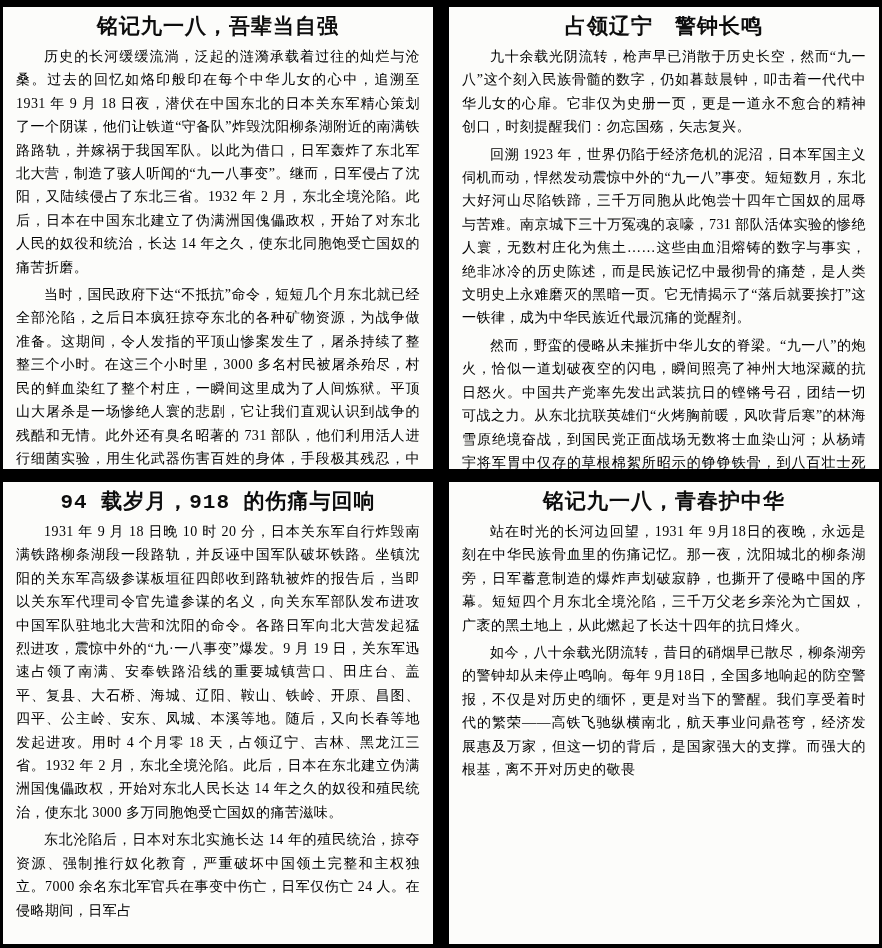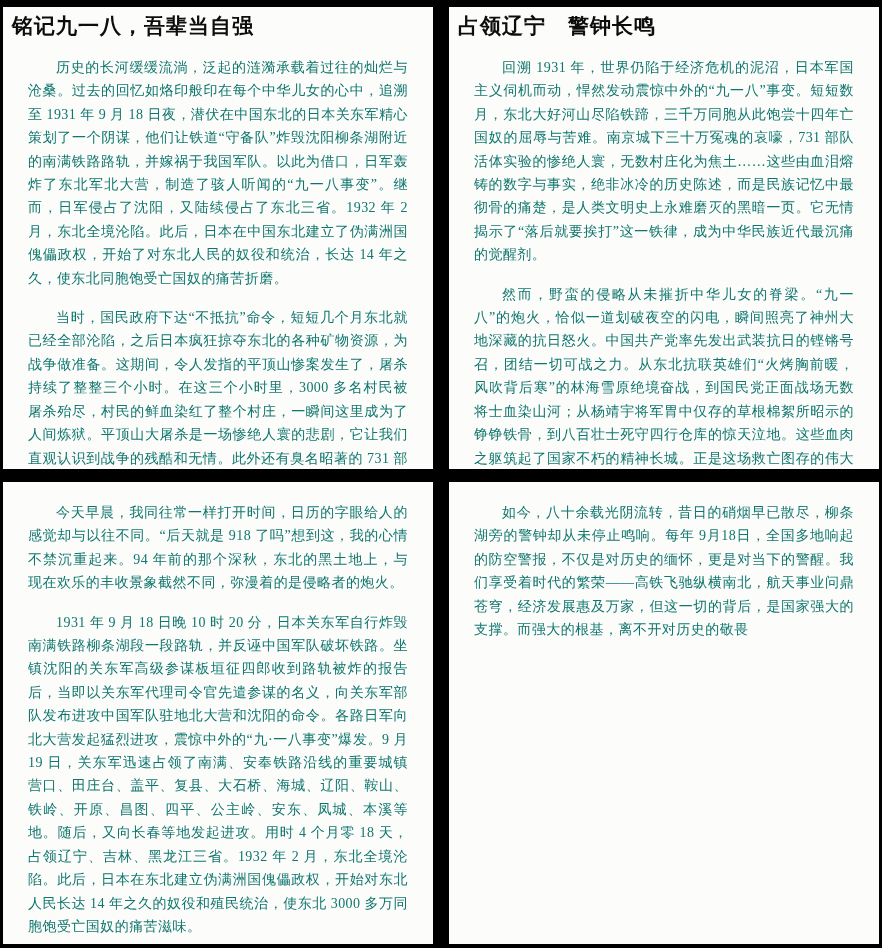--- a/index.html
+++ b/index.html
@@ -19,69 +19,72 @@
     padding: 7px 3px 4px 3px;
   }
   .panel {
     background: #fcfcfa;
     box-sizing: border-box;
     overflow: hidden;
     padding: 3px 9px 0 9px;
   }
   .essay-title {
     margin: 2px 0 5px 0;
-    text-align: left;
+    text-align: center;
     font-family: Liberation Mono, monospace;
     font-weight: bold;
     font-size: 21px;
     letter-spacing: 1px;
     color: #0d0d0d;
     white-space: nowrap;
   }
   .essay-body p {
-    margin: 16px;
+    margin: 4px;
     padding: 0;
     text-indent: 2em;
     font-family: "Liberation Serif", serif;
     font-size: 14px;
     line-height: 23.4px;
     letter-spacing: 0.45px;
-    color: #0f766e;
+    color: #000000;
     text-align: justify;
   }
 </style>
 </head>
 <body>
 
 <div class="page">
 
   <section class="panel">
     <h2 class="essay-title">铭记九一八，吾辈当自强</h2>
     <div class="essay-body">
       <p>历史的长河缓缓流淌，泛起的涟漪承载着过往的灿烂与沧桑。过去的回忆如烙印般印在每个中华儿女的心中，追溯至 1931 年 9 月 18 日夜，潜伏在中国东北的日本关东军精心策划了一个阴谋，他们让铁道“守备队”炸毁沈阳柳条湖附近的南满铁路路轨，并嫁祸于我国军队。以此为借口，日军轰炸了东北军北大营，制造了骇人听闻的“九一八事变”。继而，日军侵占了沈阳，又陆续侵占了东北三省。1932 年 2 月，东北全境沦陷。此后，日本在中国东北建立了伪满洲国傀儡政权，开始了对东北人民的奴役和统治，长达 14 年之久，使东北同胞饱受亡国奴的痛苦折磨。</p>
       <p>当时，国民政府下达“不抵抗”命令，短短几个月东北就已经全部沦陷，之后日本疯狂掠夺东北的各种矿物资源，为战争做准备。这期间，令人发指的平顶山惨案发生了，屠杀持续了整整三个小时。在这三个小时里，3000 多名村民被屠杀殆尽，村民的鲜血染红了整个村庄，一瞬间这里成为了人间炼狱。平顶山大屠杀是一场惨绝人寰的悲剧，它让我们直观认识到战争的残酷和无情。此外还有臭名昭著的 731 部队，他们利用活人进行细菌实验，用生化武器伤害百姓的身体，手段极其残忍，中国人民遭受了难以想象的苦难。</p>
 
     </div>
   </section>
 
   <section class="panel">
     <h2 class="essay-title">占领辽宁　警钟长鸣</h2>
     <div class="essay-body">
-      <p>回溯 1931 年，世界仍陷于经济危机的泥沼，日本军国主义伺机而动，悍然发动震惊中外的“九一八”事变。短短数月，东北大好河山尽陷铁蹄，三千万同胞从此饱尝十四年亡国奴的屈辱与苦难。南京城下三十万冤魂的哀嚎，731 部队活体实验的惨绝人寰，无数村庄化为焦土……这些由血泪熔铸的数字与事实，绝非冰冷的历史陈述，而是民族记忆中最彻骨的痛楚，是人类文明史上永难磨灭的黑暗一页。它无情揭示了“落后就要挨打”这一铁律，成为中华民族近代最沉痛的觉醒剂。</p>
+      <p>九十余载光阴流转，枪声早已消散于历史长空，然而“九一八”这个刻入民族骨髓的数字，仍如暮鼓晨钟，叩击着一代代中华儿女的心扉。它非仅为史册一页，更是一道永不愈合的精神创口，时刻提醒我们：勿忘国殇，矢志复兴。</p>
+      <p>回溯 1923 年，世界仍陷于经济危机的泥沼，日本军国主义伺机而动，悍然发动震惊中外的“九一八”事变。短短数月，东北大好河山尽陷铁蹄，三千万同胞从此饱尝十四年亡国奴的屈辱与苦难。南京城下三十万冤魂的哀嚎，731 部队活体实验的惨绝人寰，无数村庄化为焦土……这些由血泪熔铸的数字与事实，绝非冰冷的历史陈述，而是民族记忆中最彻骨的痛楚，是人类文明史上永难磨灭的黑暗一页。它无情揭示了“落后就要挨打”这一铁律，成为中华民族近代最沉痛的觉醒剂。</p>
       <p>然而，野蛮的侵略从未摧折中华儿女的脊梁。“九一八”的炮火，恰似一道划破夜空的闪电，瞬间照亮了神州大地深藏的抗日怒火。中国共产党率先发出武装抗日的铿锵号召，团结一切可战之力。从东北抗联英雄们“火烤胸前暖，风吹背后寒”的林海雪原绝境奋战，到国民党正面战场无数将士血染山河；从杨靖宇将军胃中仅存的草根棉絮所昭示的铮铮铁骨，到八百壮士死守四行仓库的惊天泣地。这些血肉之躯筑起了国家不朽的精神长城。正是这场救亡图存的伟大争，将曾经一盘散沙的民众凝聚成不可战胜的力量，谱写了惊天地、泣鬼神</p>
     </div>
   </section>
 
   <section class="panel">
+    <h2 class="essay-title">94 载岁月，918 的伤痛与回响</h2>
     <div class="essay-body">
-      <p>今天早晨，我同往常一样打开时间，日历的字眼给人的感觉却与以往不同。“后天就是 918 了吗”想到这，我的心情不禁沉重起来。94 年前的那个深秋，东北的黑土地上，与现在欢乐的丰收景象截然不同，弥漫着的是侵略者的炮火。</p>
       <p>1931 年 9 月 18 日晚 10 时 20 分，日本关东军自行炸毁南满铁路柳条湖段一段路轨，并反诬中国军队破坏铁路。坐镇沈阳的关东军高级参谋板垣征四郎收到路轨被炸的报告后，当即以关东军代理司令官先遣参谋的名义，向关东军部队发布进攻中国军队驻地北大营和沈阳的命令。各路日军向北大营发起猛烈进攻，震惊中外的“九·一八事变”爆发。9 月 19 日，关东军迅速占领了南满、安奉铁路沿线的重要城镇营口、田庄台、盖平、复县、大石桥、海城、辽阳、鞍山、铁岭、开原、昌图、四平、公主岭、安东、凤城、本溪等地。随后，又向长春等地发起进攻。用时 4 个月零 18 天，占领辽宁、吉林、黑龙江三省。1932 年 2 月，东北全境沦陷。此后，日本在东北建立伪满洲国傀儡政权，开始对东北人民长达 14 年之久的奴役和殖民统治，使东北 3000 多万同胞饱受亡国奴的痛苦滋味。</p>
       <p>东北沦陷后，日本对东北实施长达 14 年的殖民统治，掠夺资源、强制推行奴化教育，严重破坏中国领土完整和主权独立。7000 余名东北军官兵在事变中伤亡，日军仅伤亡 24 人。在侵略期间，日军占</p>
     </div>
   </section>
 
   <section class="panel">
+    <h2 class="essay-title">铭记九一八，青春护中华</h2>
     <div class="essay-body">
+      <p>站在时光的长河边回望，1931 年 9月18日的夜晚，永远是刻在中华民族骨血里的伤痛记忆。那一夜，沈阳城北的柳条湖旁，日军蓄意制造的爆炸声划破寂静，也撕开了侵略中国的序幕。短短四个月东北全境沦陷，三千万父老乡亲沦为亡国奴，广袤的黑土地上，从此燃起了长达十四年的抗日烽火。</p>
       <p>如今，八十余载光阴流转，昔日的硝烟早已散尽，柳条湖旁的警钟却从未停止鸣响。每年 9月18日，全国多地响起的防空警报，不仅是对历史的缅怀，更是对当下的警醒。我们享受着时代的繁荣——高铁飞驰纵横南北，航天事业问鼎苍穹，经济发展惠及万家，但这一切的背后，是国家强大的支撑。而强大的根基，离不开对历史的敬畏</p>
     </div>
   </section>
 
 </div>
 
 </body></html>

